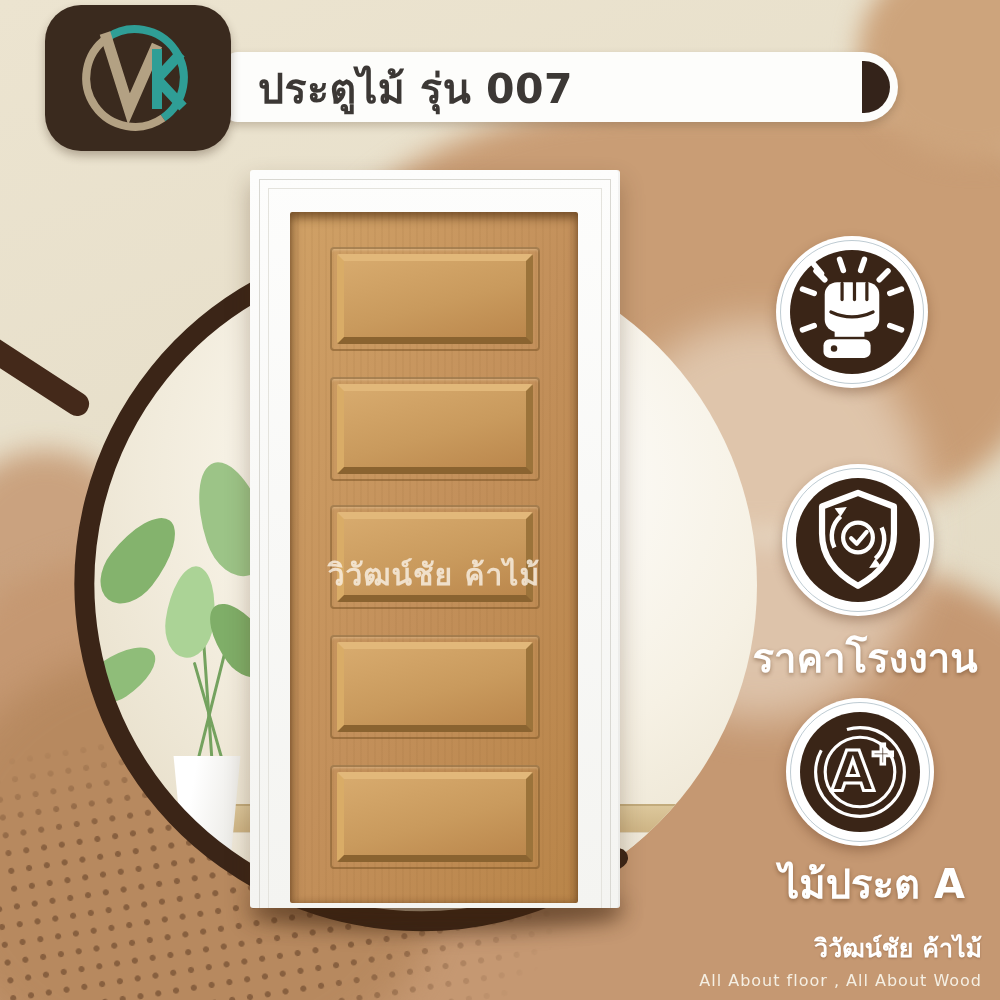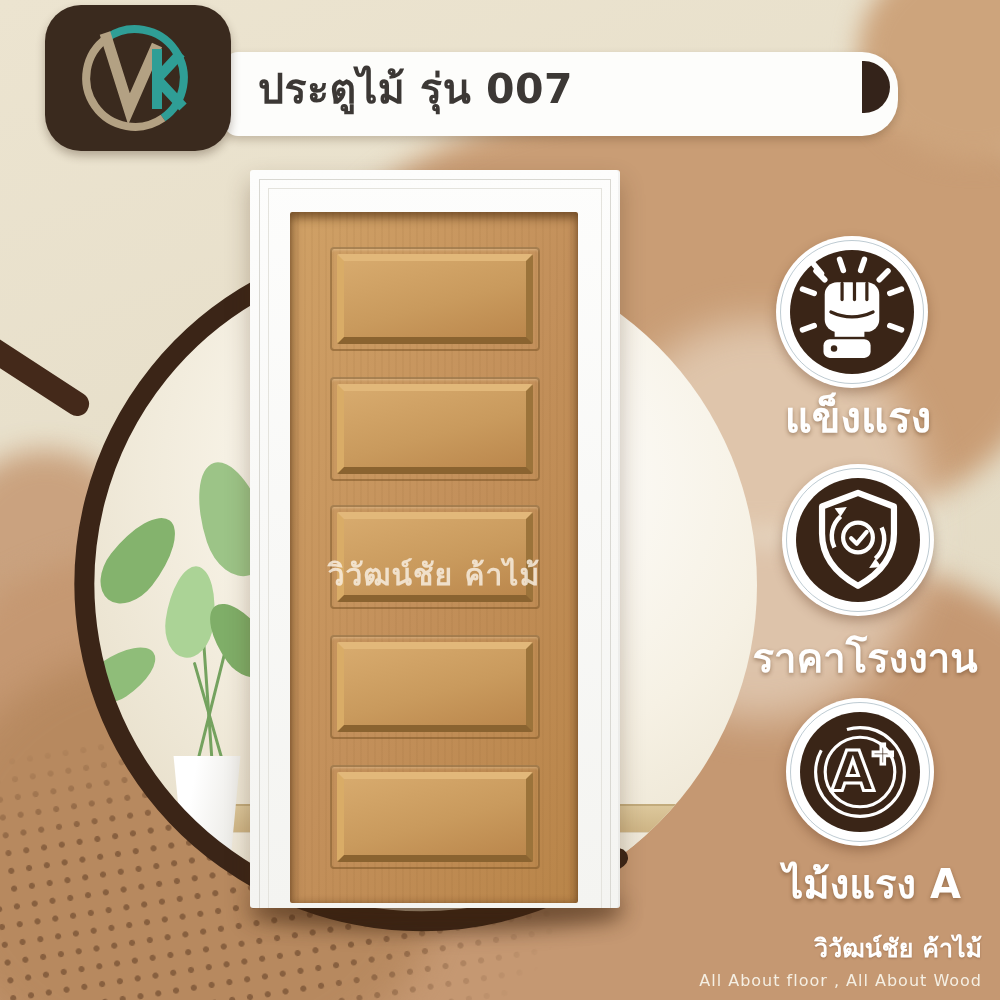--- a/index.html
+++ b/index.html
@@ -48,21 +48,21 @@
         box-shadow:inset 0 7px 9px rgba(80,48,18,.5), inset 5px 0 8px rgba(80,48,18,.28), inset -4px 0 6px rgba(80,48,18,.22);}
   .panel{position:absolute;left:40px;width:210px;height:104px;border-radius:4px;
          box-shadow:inset 0 0 0 2px rgba(118,80,34,.5), inset 0 3px 3px rgba(255,235,200,.35);}
   .panel .raise{position:absolute;left:7px;top:7px;right:7px;bottom:7px;border-radius:2px;
          border-style:solid;border-width:7px;
          border-top-color:#e2b87a;border-left-color:#d9ac67;border-right-color:#9b733a;border-bottom-color:#8a6330;
          background:linear-gradient(165deg,#d7aa6d 0%,#c99a5d 55%,#bb874c 100%);}
   .watermark{left:290px;top:551px;width:288px;text-align:center;font-size:30px;font-weight:bold;
              color:rgba(250,243,231,.8);letter-spacing:1px;}
   
-  .banner{left:224px;top:52px;width:674px;height:84px;background:#fdfdfb;
+  .banner{left:224px;top:52px;width:674px;height:70px;background:#fdfdfb;
           border-radius:14px 36px 36px 14px;box-shadow:0 4px 8px rgba(60,35,15,.22);}
   .banner .t{position:absolute;left:34px;top:0;height:70px;line-height:74px;
              font-size:41px;font-weight:800;color:#3c3835;letter-spacing:.5px;white-space:nowrap;}
   .notch{left:862px;top:61px;width:28px;height:52px;background:#34231a;border-radius:0 26px 26px 0;}
   .logo{left:45px;top:5px;width:186px;height:146px;background:#3a2a1e;border-radius:36px;
         box-shadow:0 5px 10px rgba(50,30,12,.3);}
   
   .badge{border-radius:50%;background:#fff;box-shadow:0 5px 12px rgba(90,50,25,.35);}
   .badge::after{content:"";position:absolute;left:4px;top:4px;right:4px;bottom:4px;border-radius:50%;
                 border:1px solid rgba(110,140,155,.45);}
@@ -165,21 +165,20 @@
         <circle cx="35.5" cy="79.5" r="2.6" fill="#3a2517"></circle>
         <g stroke="#3a2517" stroke-width="2.6" stroke-linecap="round" fill="none">
           <path d="M42 27 V 40"></path>
             <path d="M52 26 V 40"></path>
             <path d="M62 27 V 40"></path>
           <path d="M33 50 Q 50 58 67 50"></path>
         </g>
       </svg>
     </div>
   </div>
-  <div class="abs flabel" style="left:733px;top:384px;width:250px;font-size:42px;">แข็งแรง</div>
 
   <div class="abs badge" style="left:782px;top:464px;width:152px;height:152px;">
     <div class="inner">
       <svg width="124" height="124" viewBox="0 0 100 100">
         <path d="M50 12 L79 23 V45 Q79 71 50 87 Q21 71 21 45 V23 Z" fill="none" stroke="#fff" stroke-width="5" stroke-linejoin="round"></path>
         <circle cx="50" cy="48" r="12" fill="none" stroke="#fff" stroke-width="3.4"></circle>
         <path d="M44.5 48.5 l4.5 4.5 l8 -9.5" fill="none" stroke="#fff" stroke-width="3.4" stroke-linecap="round" stroke-linejoin="round"></path>
         <path d="M31 56 A 21 21 0 0 1 36 31" fill="none" stroke="#fff" stroke-width="3.6"></path>
         <path d="M69 40 A 21 21 0 0 1 64 65" fill="none" stroke="#fff" stroke-width="3.6"></path>
         <polygon points="36,31 28,29 35,22" fill="#fff" transform="rotate(40 36 31)"></polygon>
@@ -192,20 +191,20 @@
   <div class="abs badge" style="left:786px;top:698px;width:148px;height:148px;">
     <div class="inner">
       <svg width="120" height="120" viewBox="0 0 100 100">
         <circle cx="50" cy="50" r="29" fill="none" stroke="#fff" stroke-width="2.6"></circle>
         <circle cx="50" cy="50" r="37" fill="none" stroke="#fff" stroke-width="2.6" stroke-dasharray="165 28" stroke-dashoffset="30"></circle>
         <text x="44" y="65" font-size="46" font-weight="bold" font-family="DejaVu Sans, sans-serif" text-anchor="middle" fill="none" stroke="#fff" stroke-width="2.6">A</text>
         <text x="69" y="43" font-size="26" font-weight="bold" font-family="DejaVu Sans, sans-serif" text-anchor="middle" fill="none" stroke="#fff" stroke-width="2.4">+</text>
       </svg>
     </div>
   </div>
-  <div class="abs flabel" style="left:747px;top:852px;width:250px;font-size:40px;">ไม้งแรง A</div>
+  <div class="abs flabel" style="left:747px;top:852px;width:250px;font-size:40px;">ไม้ประต A</div>
 
   <div class="abs footer">
     <div class="co">วิวัฒน์ชัย ค้าไม้</div>
     <div class="tag">All About floor , All About Wood</div>
   </div>
 
 </div>
 
 </body></html>

